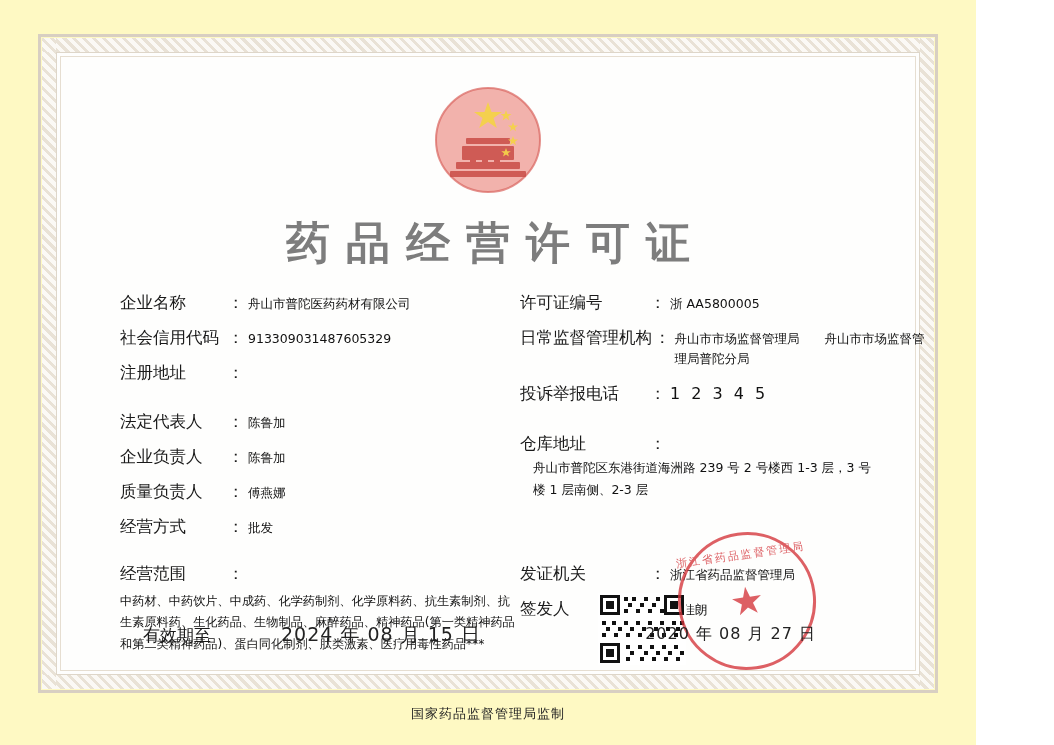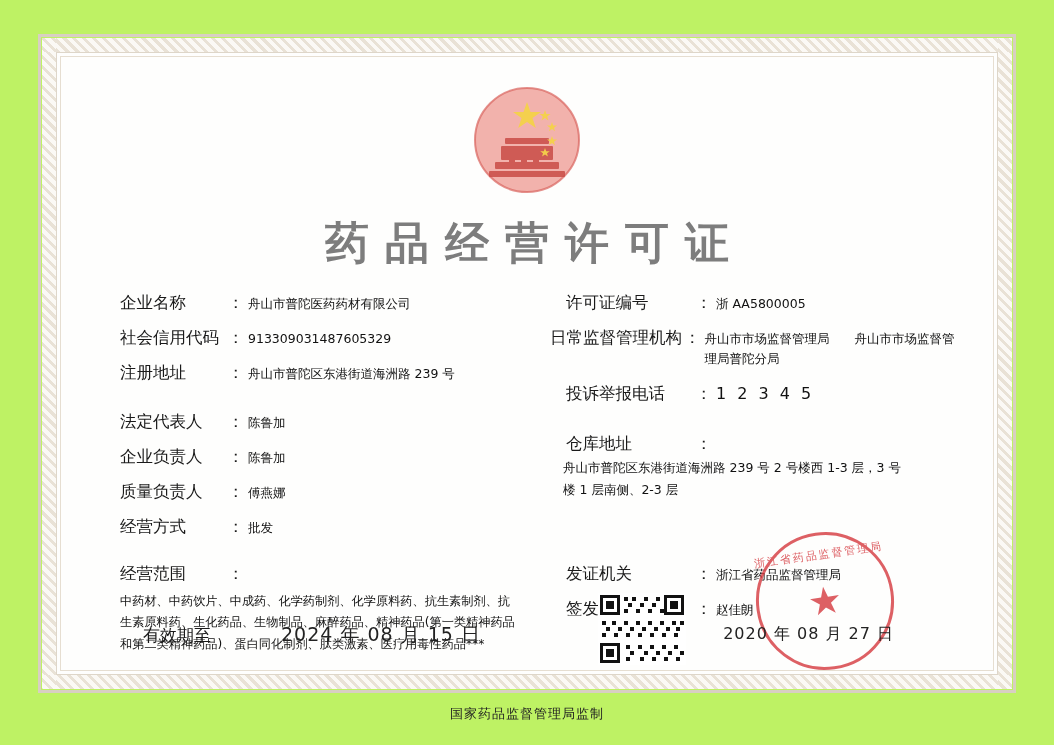--- a/index.html
+++ b/index.html
@@ -10,23 +10,23 @@
   body {
     width: 1054px;
     height: 745px;
     font-family: "Liberation Sans", sans-serif;
     color: #222;
     overflow: hidden;
   }
 
   .certificate {
     position: relative;
-    width: 1054px;
+    width: 976px;
     height: 745px;
-    background: #bef264;
+    background: #fef9c3;
     box-sizing: border-box;
   }
 
   
   .frame-outer {
     position: absolute;
     left: 38px;
     top: 34px;
     right: 38px;
     bottom: 52px;
@@ -110,21 +110,21 @@
   .label {
     font-size: 16.5px;
     color: #1a1a1a;
     white-space: nowrap;
     font-family: "DejaVu Sans", sans-serif;
     letter-spacing: 0px;
   }
   .lbl-j4 { width: 128px; display: inline-flex; justify-content: space-between; }
   .lbl-j5 { width: 128px; display: inline-flex; justify-content: space-between; }
   .lbl-j6 { width: 128px; display: inline-flex; justify-content: space-between; }
-  .lbl-r { width: 150px; display: inline-flex; justify-content: space-between; margin-left: 16px; }
+  .lbl-r { width: 150px; display: inline-flex; justify-content: space-between; }
   .colon { margin: 0 4px 0 2px; }
   .value {
     font-size: 12.5px;
     color: #111;
     font-family: "DejaVu Sans", sans-serif;
     line-height: 1.5;
   }
   .value-lg {
     font-size: 16px;
     letter-spacing: 3px;
@@ -289,21 +289,20 @@
             <span class="colon">：</span>
         </span>
         <span class="value">913309031487605329</span>
       </div>
 
       <div class="row">
         <span class="label lbl-j4">
           <span>注册地址</span>
             <span class="colon">：</span>
         </span>
-        <span class="value">舟山市普陀区东港街道海洲路 239 号</span>
       </div>
 
       <div style="height:14px"></div>
 
       <div class="row">
         <span class="label lbl-j5">
           <span>法定代表人</span>
             <span class="colon">：</span>
         </span>
         <span class="value">陈鲁加</span>

